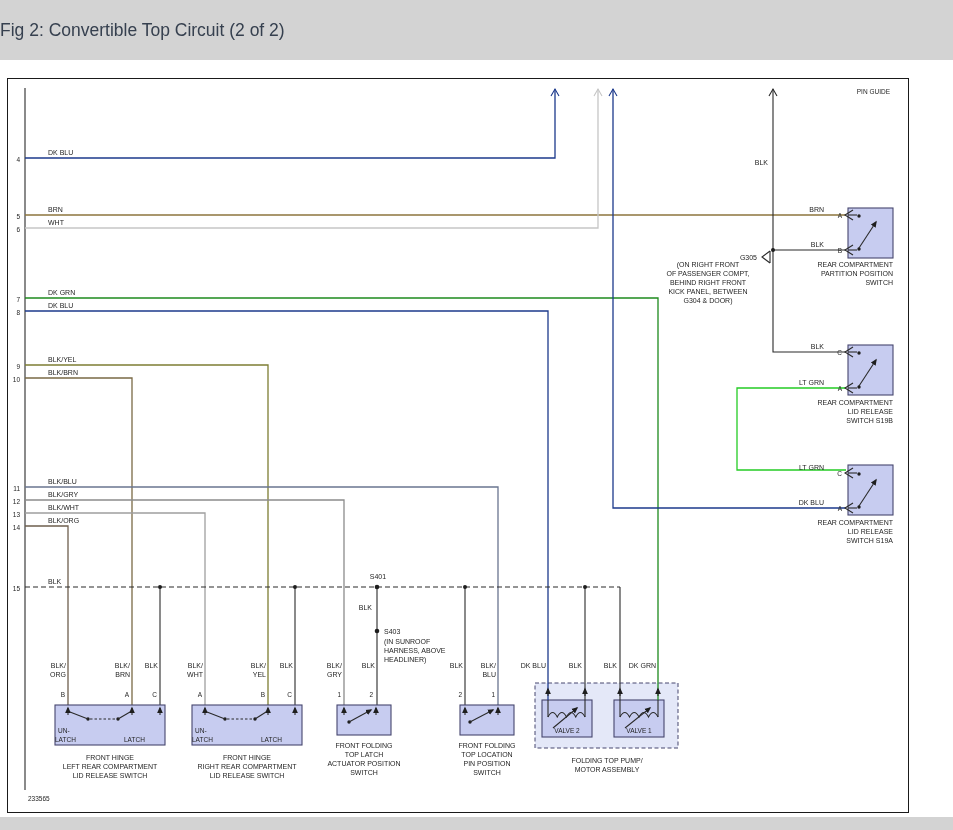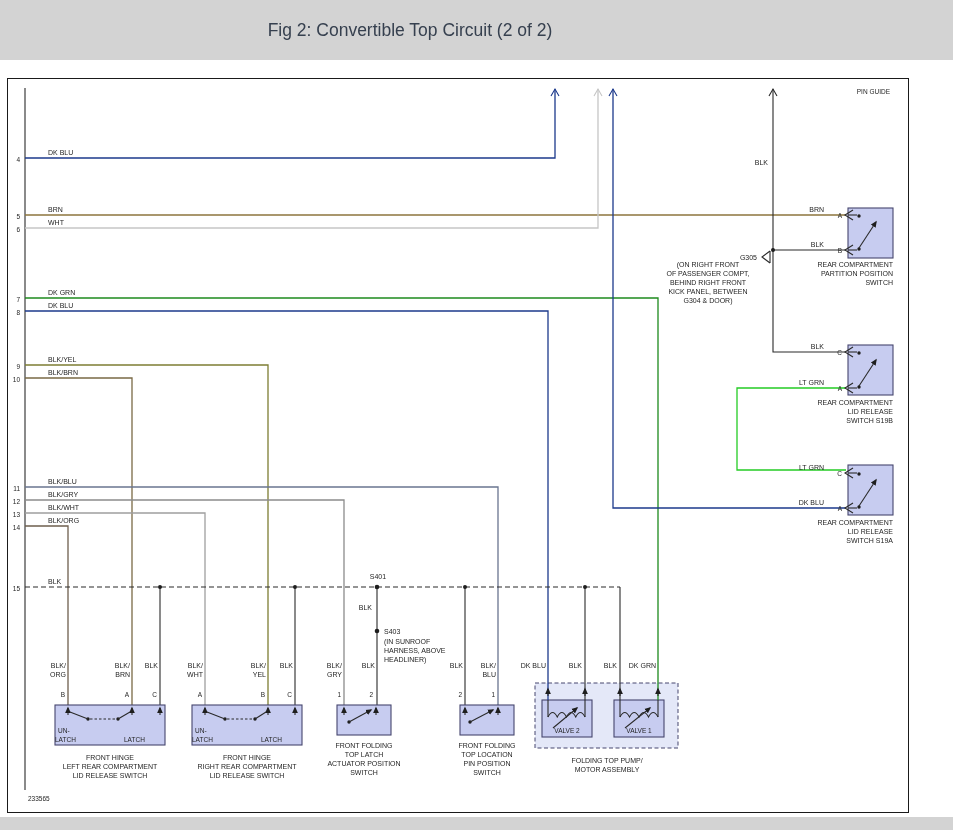--- a/index.html
+++ b/index.html
@@ -1,18 +1,18 @@
 <!DOCTYPE html>
 <html><head>
 <meta charset="utf-8">
 <style>
   html,body{margin:0;padding:0;}
   body{width:953px;height:830px;position:relative;background:#fff;font-family:"Liberation Sans",sans-serif;overflow:hidden;}
   .header{position:absolute;top:0;left:0;width:953px;height:60px;background:#d3d3d3;}
-  .header .title{position:absolute;top:0;left:0;width:820px;text-align:center;line-height:60px;font-size:17.5px;color:#36404f;}
+  .header .title{position:absolute;top:0;left:0;width:820px;line-height:60px;font-size:17.5px;color:#36404f;}
   .bottombar{position:absolute;left:0;bottom:0;width:953px;height:13px;background:#d3d3d3;}
   svg{position:absolute;top:0;left:0;}
   .t{font-family:"Liberation Sans",sans-serif;font-size:7px;fill:#1e1e1e;}
   .e{text-anchor:end;}
   .m{text-anchor:middle;}
   .sm{font-size:6.5px;}
   .frame{fill:none;stroke:#1a1a1a;stroke-width:1;}
   .wire{fill:none;stroke-width:1.3;}
   .blkline{fill:none;stroke:#2a2a2a;stroke-width:1.1;}
   .dash{stroke-dasharray:5 3;}

